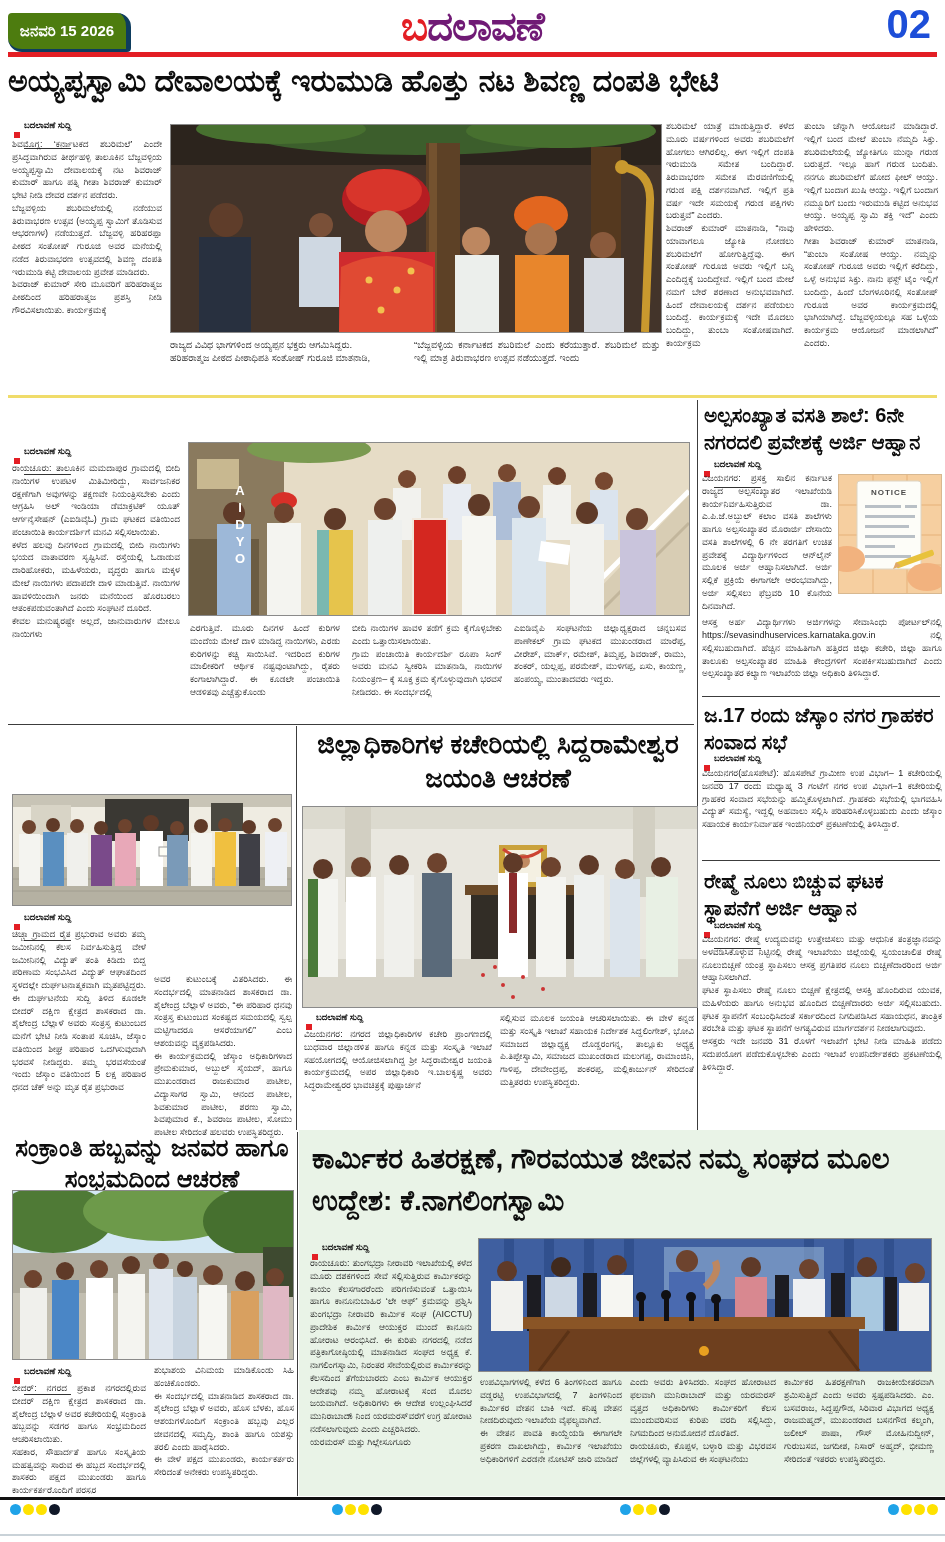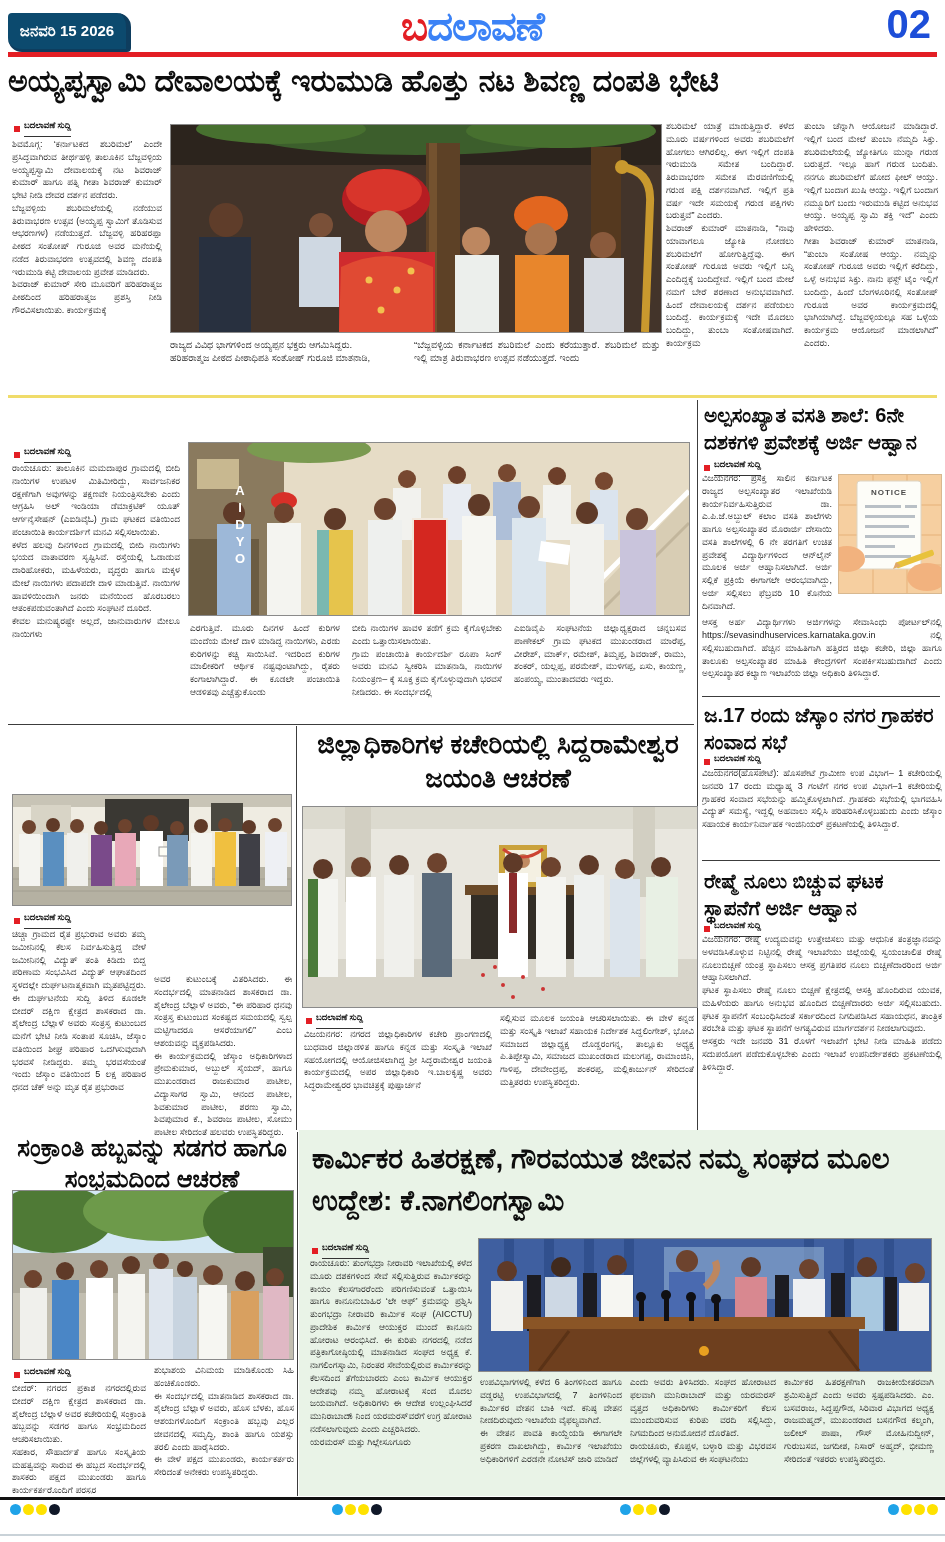--- a/index.html
+++ b/index.html
@@ -1,37 +1,37 @@
 <!DOCTYPE html>
 <html><head>
 <meta charset="utf-8">
 <style>
   html,body{margin:0;padding:0;background:#9aa0a6;}
   .page{position:relative;width:945px;height:1542px;background:#ffffff;margin:0 auto;overflow:hidden;
         font-family:"Liberation Sans","DejaVu Sans",sans-serif;color:#141414;}
   
-  .date-badge{position:absolute;left:8px;top:13px;width:118px;height:36px;background:#0c4a6e;
+  .date-badge{position:absolute;left:8px;top:13px;width:118px;height:36px;background:#4d7c0f;
         border-radius:4px 14px 4px 14px;border-right:5px solid #0e3d5e;border-bottom:3px solid #0e3d5e;
         display:flex;align-items:center;justify-content:center;color:#fff;font-weight:bold;font-size:15px;}
   .masthead{position:absolute;left:0;right:0;top:4px;text-align:center;font-size:40px;font-weight:bold;letter-spacing:-1px;}
   .masthead .first{color:#e31e24;}
-  .masthead .rest{color:#3b82f6;}
+  .masthead .rest{color:#701a75;}
   .page-number{position:absolute;right:14px;top:2px;font-size:40px;font-weight:bold;color:#1d4ed8;}
   .red-rule{position:absolute;left:8px;top:52px;width:929px;height:5px;background:#e31e24;}
   
   .headline{position:absolute;font-weight:bold;color:#0d0d0d;line-height:1.25;}
   .hl-main{left:8px;top:62px;width:929px;font-size:30px;white-space:nowrap;}
   .hl-aidyo{left:10px;top:399px;width:684px;font-size:28px;white-space:nowrap;}
   .hl-sm{font-size:20px;line-height:1.35;}
   .hl-md{font-size:24px;text-align:center;line-height:1.3;}
   .hl-workers{left:312px;top:1138px;width:624px;font-size:28px;line-height:1.5;}
   
   .byline{position:absolute;display:flex;align-items:center;gap:4px;font-size:8.5px;font-weight:bold;}
   .byline .sq{width:6px;height:6px;background:#e31e24;flex:none;}
-  .byline .txt{border-bottom:1px solid #333;padding-bottom:5px;font-family:Liberation Serif, serif;}
+  .byline .txt{border-bottom:1px solid #333;padding-bottom:17px;}
   
   .col{position:absolute;font-size:9px;line-height:1.42;text-align:justify;white-space:pre-line;
        overflow:hidden;color:#1b1b1b;}
   .caption{font-size:9.5px;}
   
   .vrule{position:absolute;width:1px;background:#3c3c3c;}
   .hrule{position:absolute;height:1px;background:#3c3c3c;}
   .yellow-strip{position:absolute;left:8px;top:395px;width:929px;height:3px;background:#f0dc6a;}
   .black-rule{position:absolute;left:0;top:1497px;width:945px;height:3px;background:#111;}
   .bottom-edge{position:absolute;left:0;top:1534px;width:945px;height:2px;background:#c9d2d8;}
@@ -180,21 +180,21 @@
   </div>
 
   <div class="col" style="left:190px;top:622px;width:150px;height:100px;">ಎರಗುತ್ತಿವೆ. ಮೂರು ದಿನಗಳ ಹಿಂದೆ ಕುರಿಗಳ ಮಂದೆಯ ಮೇಲೆ ದಾಳಿ ಮಾಡಿದ್ದ ನಾಯಿಗಳು, ಎರಡು ಕುರಿಗಳನ್ನು ಕಚ್ಚಿ ಸಾಯಿಸಿವೆ. ಇದರಿಂದ ಕುರಿಗಳ ಮಾಲೀಕರಿಗೆ ಆರ್ಥಿಕ ನಷ್ಟವುಂಟಾಗಿದ್ದು, ರೈತರು ಕಂಗಾಲಾಗಿದ್ದಾರೆ. ಈ ಕೂಡಲೇ ಪಂಚಾಯಿತಿ ಆಡಳಿತವು ಎಚ್ಚೆತ್ತುಕೊಂಡು</div>
   <div class="col" style="left:352px;top:622px;width:150px;height:100px;">ಬೀದಿ ನಾಯಿಗಳ ಹಾವಳಿ ತಡೆಗೆ ಕ್ರಮ ಕೈಗೊಳ್ಳಬೇಕು ಎಂದು ಒತ್ತಾಯಿಸಲಾಯಿತು.
 ಗ್ರಾಮ ಪಂಚಾಯಿತಿ ಕಾರ್ಯದರ್ಶಿ ರೂಪಾ ಸಿಂಗ್ ಅವರು ಮನವಿ ಸ್ವೀಕರಿಸಿ ಮಾತನಾಡಿ, ನಾಯಿಗಳ ನಿಯಂತ್ರಣ– ಕ್ಕೆ ಸೂಕ್ತ ಕ್ರಮ ಕೈಗೊಳ್ಳುವುದಾಗಿ ಭರವಸೆ ನೀಡಿದರು. ಈ ಸಂದರ್ಭದಲ್ಲಿ</div>
   <div class="col" style="left:514px;top:622px;width:172px;height:100px;">ಎಐಡಿವೈಪಿ ಸಂಘಟನೆಯ ಜಿಲ್ಲಾಧ್ಯಕ್ಷರಾದ ಚನ್ನಬಸವ ಪಾಣೇಕಲ್ ಗ್ರಾಮ ಘಟಕದ ಮುಖಂಡರಾದ ಮಾರೆಪ್ಪ, ವೀರೇಶ್, ಮಾರ್ಕ್, ರಮೇಶ್, ತಿಮ್ಮಪ್ಪ, ಶಿವರಾಜ್, ರಾಮು, ಶಂಕರ್, ಯಲ್ಲಪ್ಪ, ಪರಮೇಶ್, ಮುಳಿಗಪ್ಪ, ಏಸು, ಕಾಯಣ್ಣ, ಹಂಪಯ್ಯ, ಮುಂತಾದವರು ಇದ್ದರು.</div>
   <div class="hrule" style="left:8px;top:724px;width:686px;"></div>
 
   <div class="vrule" style="left:697px;top:400px;height:730px;"></div>
 
-  <div class="headline hl-sm" style="left:704px;top:402px;width:238px;">ಅಲ್ಪಸಂಖ್ಯಾತ ವಸತಿ ಶಾಲೆ: 6ನೇ ದಶಕಗಳಿ ಪ್ರವೇಶಕ್ಕೆ ಅರ್ಜಿ ಆಹ್ವಾನ</div>
+  <div class="headline hl-sm" style="left:704px;top:402px;width:238px;">ಅಲ್ಪಸಂಖ್ಯಾತ ವಸತಿ ಶಾಲೆ: 6ನೇ ನಗರದಲಿ ಪ್ರವೇಶಕ್ಕೆ ಅರ್ಜಿ ಆಹ್ವಾನ</div>
   <div class="byline" style="left:704px;top:459px;">
     <span class="sq"></span>
     <span class="txt">ಬದಲಾವಣೆ ಸುದ್ದಿ</span>
   </div>
   <div class="minority-body">
     <div class="minority-illu">
       <svg width="102" height="118" viewBox="0 0 102 118">
         <rect width="102" height="118" fill="#f6cfa0"></rect>
         <path d="M0,30 H102 M0,60 H102 M0,90 H102 M34,0 V118 M68,0 V118" stroke="#eec08c" stroke-width="2"></path>
         <rect x="18" y="6" width="64" height="88" rx="3" fill="#fdfdf8" stroke="#ddd4c2"></rect>
@@ -329,21 +329,21 @@
       </g>
     </svg>
   </div>
   <div class="byline" style="left:306px;top:1012px;">
     <span class="sq"></span>
     <span class="txt">ಬದಲಾವಣೆ ಸುದ್ದಿ</span>
   </div>
   <div class="col" style="left:304px;top:1028px;width:188px;height:100px;">ವಿಜಯನಗರ: ನಗರದ ಜಿಲ್ಲಾಧಿಕಾರಿಗಳ ಕಚೇರಿ ಪ್ರಾಂಗಣದಲ್ಲಿ ಬುಧವಾರ ಜಿಲ್ಲಾಡಳಿತ ಹಾಗೂ ಕನ್ನಡ ಮತ್ತು ಸಂಸ್ಕೃತಿ ಇಲಾಖೆ ಸಹಯೋಗದಲ್ಲಿ ಆಯೋಜಿಸಲಾಗಿದ್ದ ಶ್ರೀ ಸಿದ್ಧರಾಮೇಶ್ವರ ಜಯಂತಿ ಕಾರ್ಯಕ್ರಮದಲ್ಲಿ ಅಪರ ಜಿಲ್ಲಾಧಿಕಾರಿ ಇ.ಬಾಲಕೃಷ್ಣ ಅವರು ಸಿದ್ಧರಾಮೇಶ್ವರರ ಭಾವಚಿತ್ರಕ್ಕೆ ಪುಷ್ಪಾರ್ಚನೆ</div>
   <div class="col" style="left:500px;top:1012px;width:194px;height:116px;">ಸಲ್ಲಿಸುವ ಮೂಲಕ ಜಯಂತಿ ಆಚರಿಸಲಾಯಿತು. ಈ ವೇಳೆ ಕನ್ನಡ ಮತ್ತು ಸಂಸ್ಕೃತಿ ಇಲಾಖೆ ಸಹಾಯಕ ನಿರ್ದೇಶಕ ಸಿದ್ದಲಿಂಗೇಶ್, ಭೋವಿ ಸಮಾಜದ ಜಿಲ್ಲಾಧ್ಯಕ್ಷ ದೊಡ್ಡರಂಗನ್ನ, ತಾಲ್ಲೂಕು ಅಧ್ಯಕ್ಷ ಪಿ.ತಿಪ್ಪೇಸ್ವಾಮಿ, ಸಮಾಜದ ಮುಖಂಡರಾದ ಮಲುಗಪ್ಪ, ರಾಮಾಂಜಿನಿ, ಗಾಳಿಪ್ಪ, ದೇವೇಂದ್ರಪ್ಪ, ಶಂಕರಪ್ಪ, ಮಲ್ಲಿಕಾರ್ಜುನ್ ಸೇರಿದಂತೆ ಮತ್ತಿತರರು ಉಪಸ್ಥಿತರಿದ್ದರು.</div>
 
-  <div class="headline hl-md" style="left:8px;top:1132px;width:288px;">ಸಂಕ್ರಾಂತಿ ಹಬ್ಬವನ್ನು ಸಡಗರ ಹಾಗೂ ಸಂಭ್ರಮದಿಂದ ಆಚರಣೆ</div>
+  <div class="headline hl-md" style="left:8px;top:1132px;width:288px;">ಸಂಕ್ರಾಂತಿ ಹಬ್ಬವನ್ನು ಜನವರ ಹಾಗೂ ಸಂಭ್ರಮದಿಂದ ಆಚರಣೆ</div>
   <div class="photo" style="left:12px;top:1190px;width:280px;height:168px;">
     <svg width="280" height="168" viewBox="0 0 280 168">
       <rect width="280" height="168" fill="#c2beb0"></rect>
       <rect width="280" height="70" fill="#d4e8f4"></rect>
       <ellipse cx="40" cy="28" rx="60" ry="34" fill="#4f7a36"></ellipse>
       <ellipse cx="150" cy="20" rx="80" ry="30" fill="#6d9a4a"></ellipse>
       <ellipse cx="250" cy="30" rx="60" ry="36" fill="#46702f"></ellipse>
       <rect x="0" y="62" width="280" height="40" fill="#aeaa9c"></rect>
       <rect x="250" y="56" width="30" height="50" fill="#3e4a30"></rect>
       <g>

